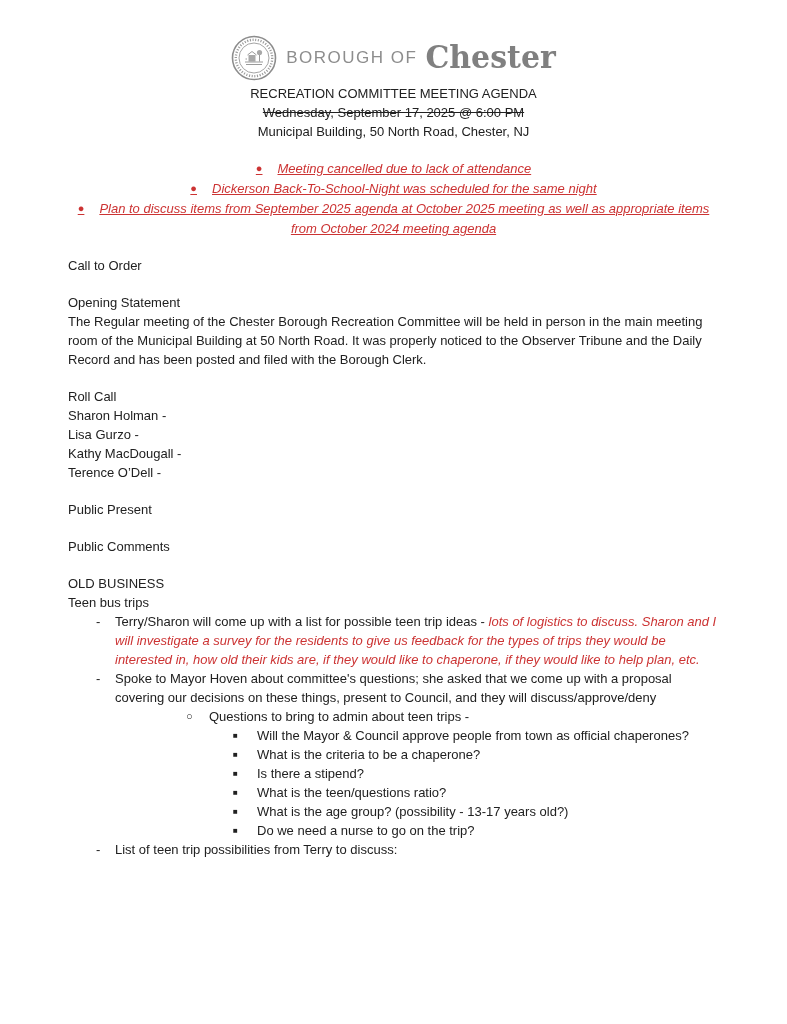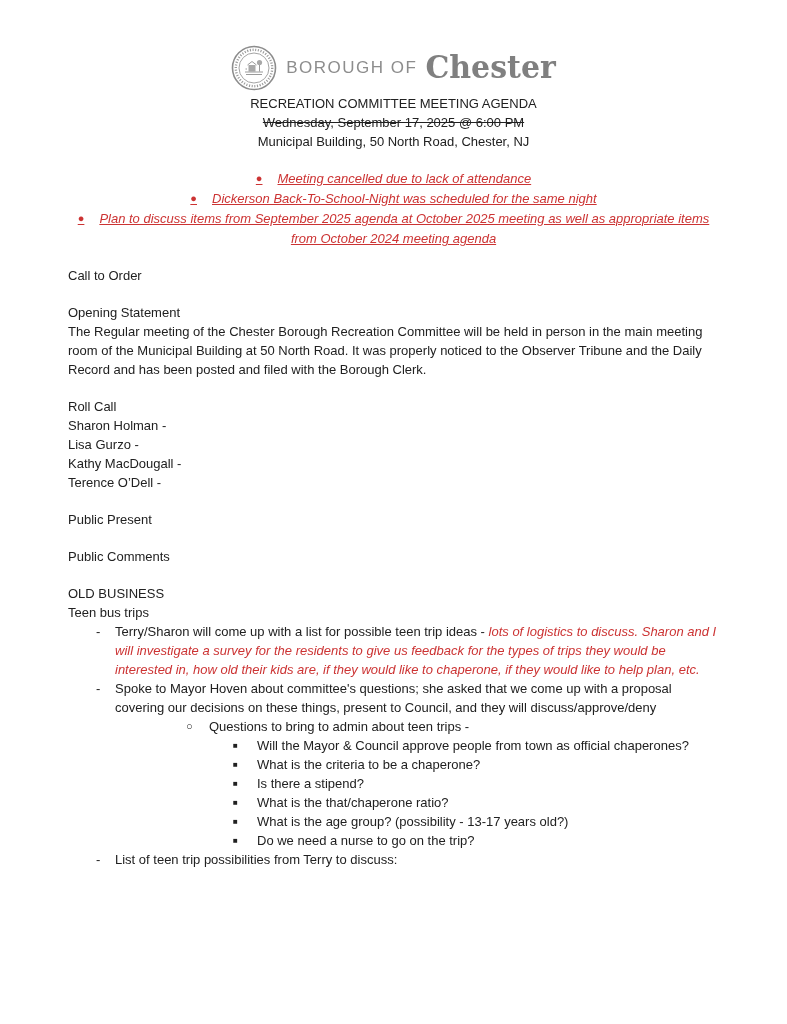--- a/index.html
+++ b/index.html
@@ -2,21 +2,21 @@
 <html style="--red: #cc3333; --logo-gray: #8d8d8d;"><head>
 <meta charset="utf-8">
 <style>
   html, body { margin: 0; padding: 0; background: #ffffff; }
   body {
     width: 787px; height: 1024px; overflow: hidden;
     font-family: "Liberation Sans", sans-serif;
     font-size: 13px; color: #212121;
     -webkit-font-smoothing: antialiased;
   }
-  .page { width: 651px; margin: 0 auto; padding-top: 44px; }
+  .page { width: 651px; margin: 0 auto; padding-top: 34px; }
 
   
   .logo-row { display: flex; align-items: center; justify-content: center; height: 48px; margin-bottom: 2px; }
   .seal { width: 46px; height: 46px; flex: 0 0 auto; margin-right: 9px; }
   .borough-of {
     color: var(--logo-gray, #8d8d8d); font-size: 17px; letter-spacing: 1.5px;
     font-weight: 400; margin-right: 8px; white-space: nowrap;
   }
   .chester {
     color: #808080; font-family: "DejaVu Serif", serif; font-weight: 700;
@@ -141,21 +141,21 @@
   <div class="li li3">
     <span class="marker">■</span>
     <span>What is the criteria to be a chaperone?</span>
   </div>
   <div class="li li3">
     <span class="marker">■</span>
     <span>Is there a stipend?</span>
   </div>
   <div class="li li3">
     <span class="marker">■</span>
-    <span>What is the that/chaperone ratio?</span>
+    <span>What is the teen/questions ratio?</span>
   </div>
   <div class="li li3">
     <span class="marker">■</span>
     <span>What is the age group? (possibility - 13-17 years old?)</span>
   </div>
   <div class="li li3">
     <span class="marker">■</span>
     <span>Do we need a nurse to go on the trip?</span>
   </div>
 

